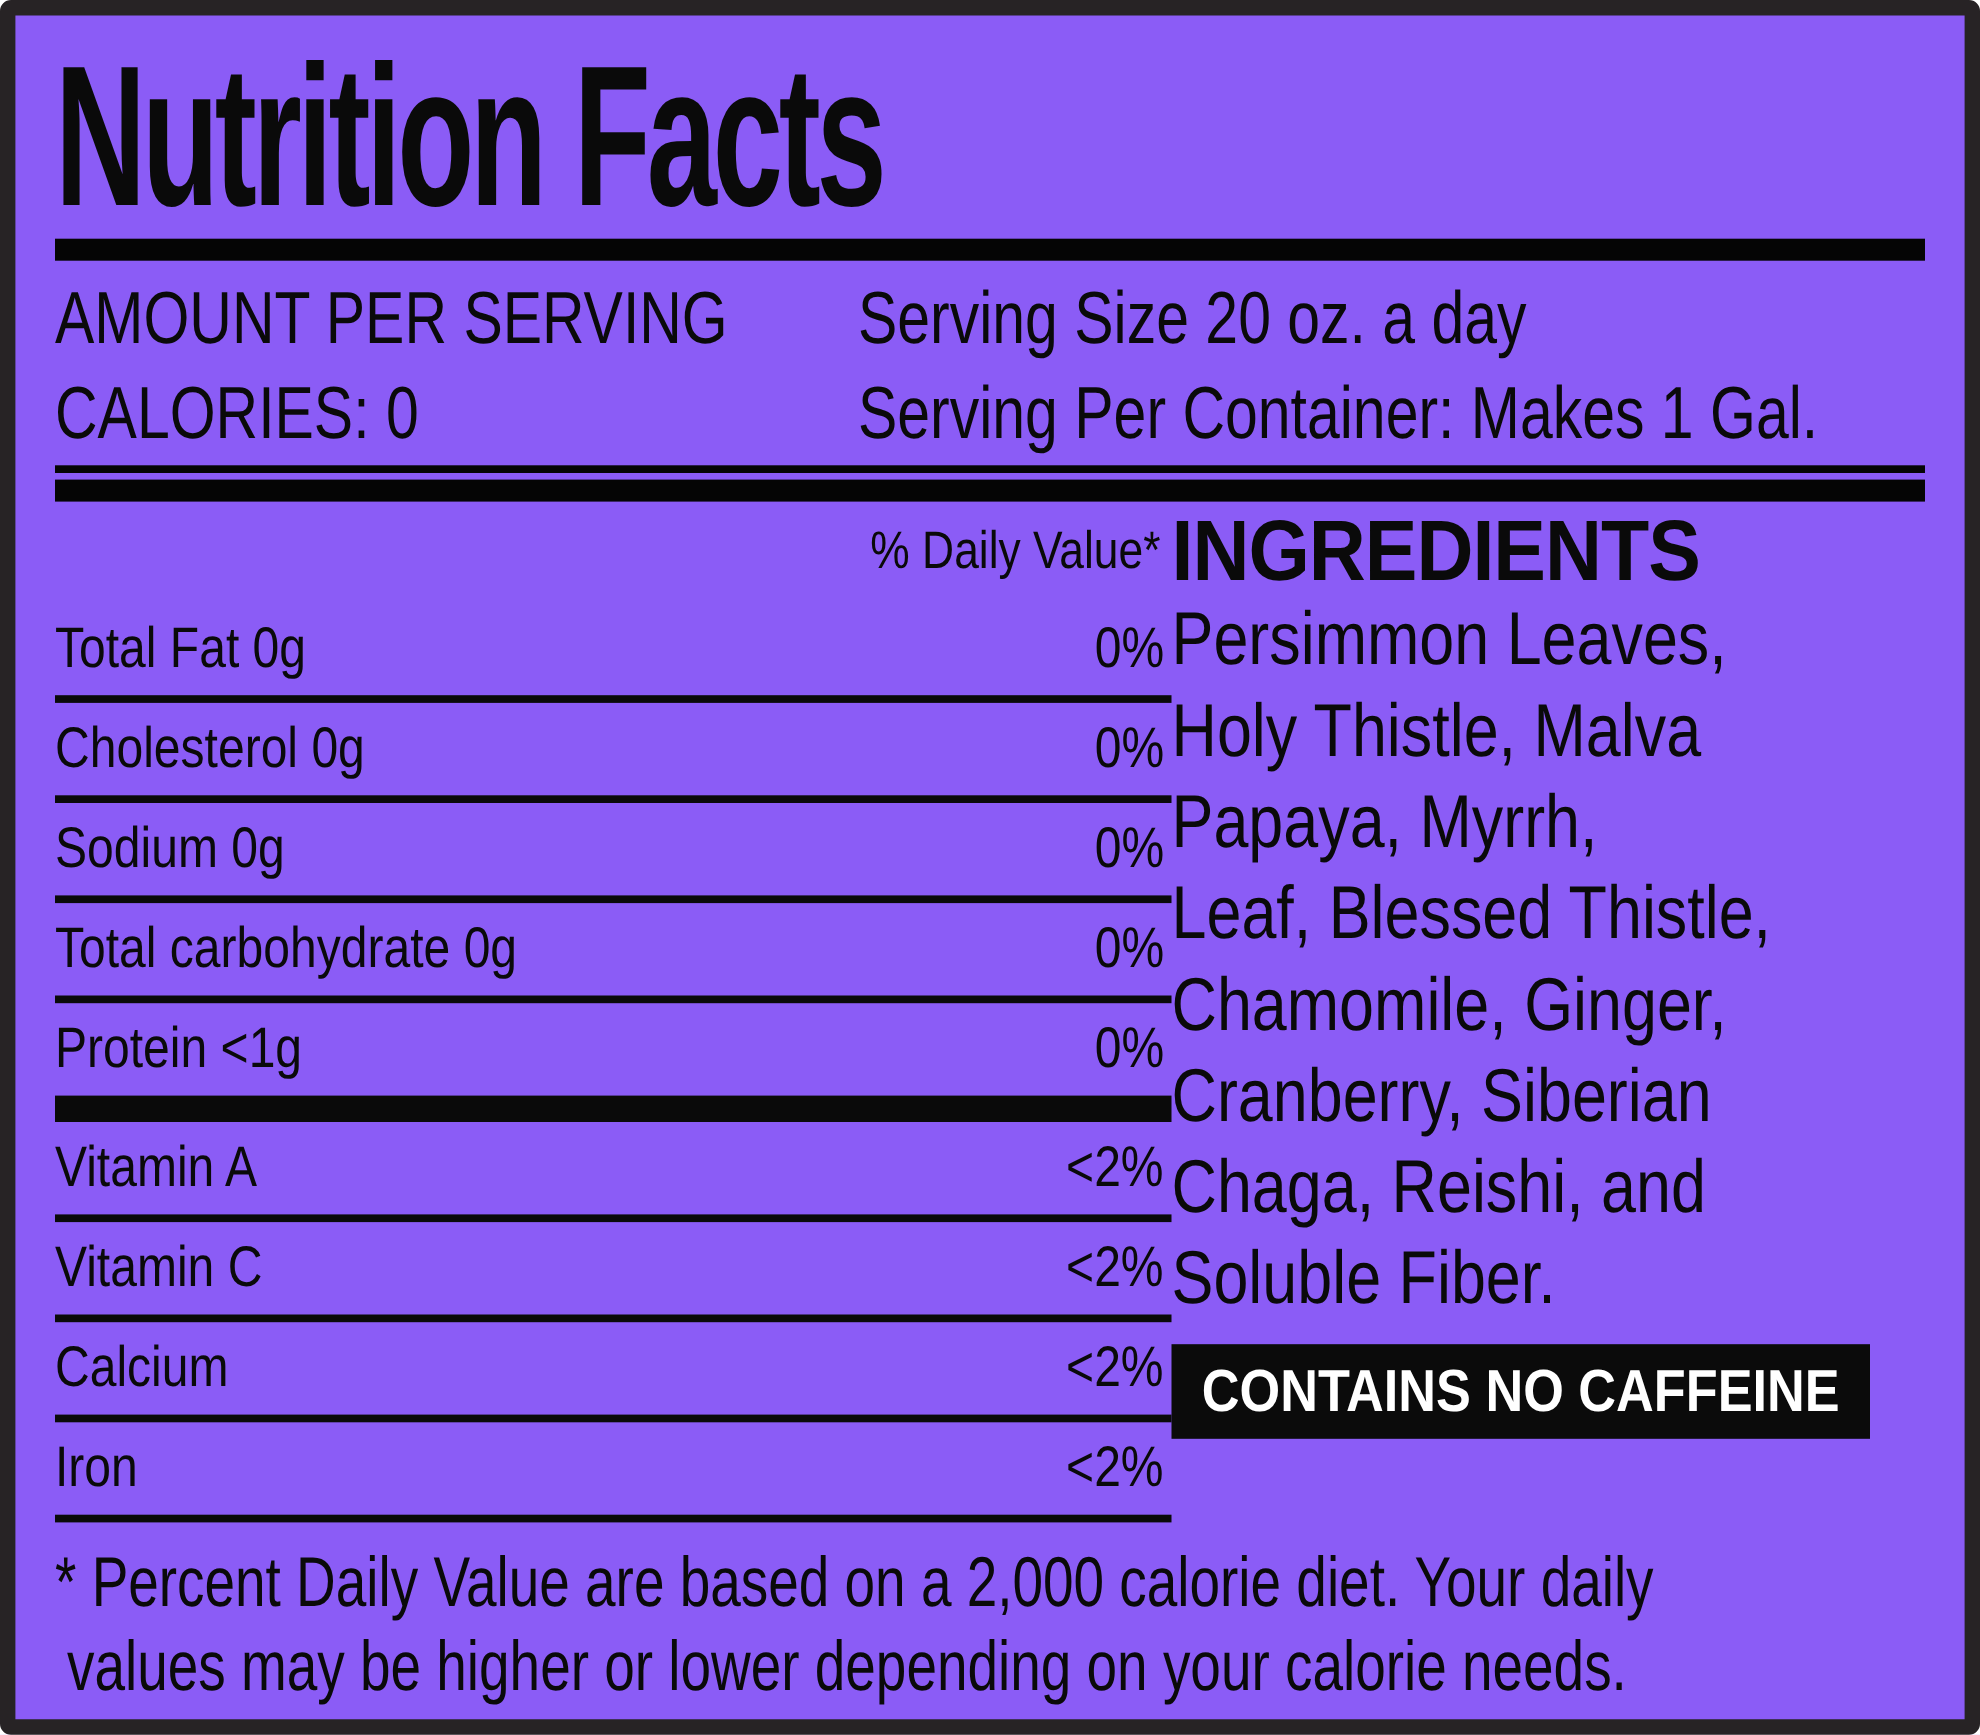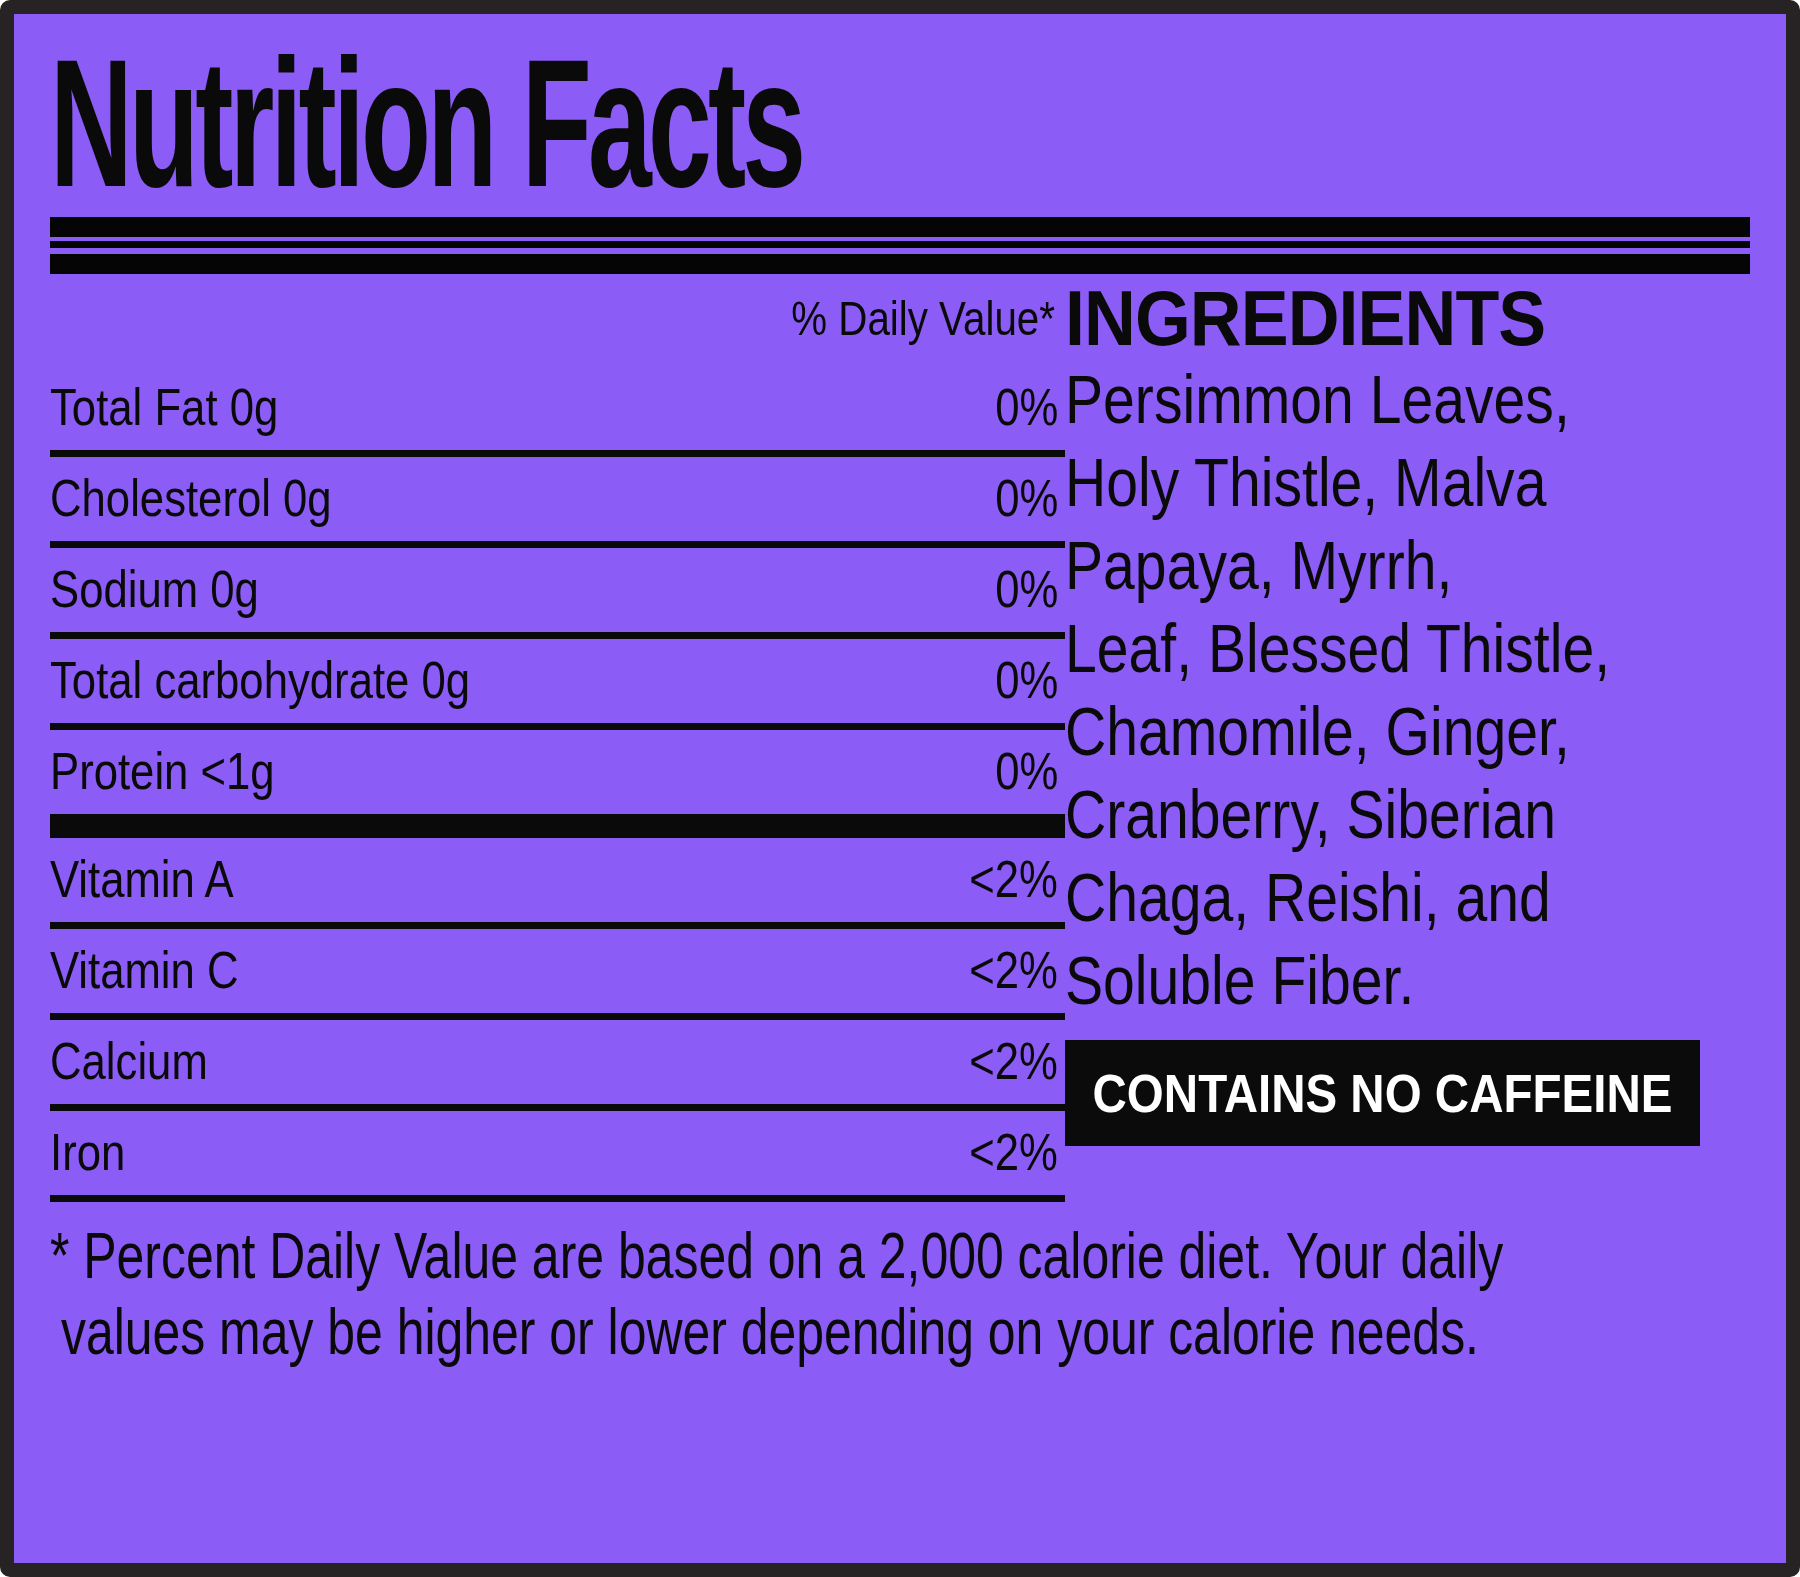--- a/index.html
+++ b/index.html
@@ -81,21 +81,21 @@
     white-space: nowrap;
   }
   .ing-line {
     font-size: 68px;
     line-height: 83px;
   }
   .badge {
     margin-top: 18px;
     background: #0b0b0b;
     color: #ffffff;
-    height: 106px;
+    height: 86px;
     display: flex;
     align-items: center;
     justify-content: center;
   }
   .badge-text {
     font-size: 54px;
     font-weight: bold;
     transform: scaleX(0.88);
     transform-origin: 50% 50%;
     white-space: nowrap;
@@ -111,20 +111,26 @@
 </style>
 </head>
 <body>
 
 <div class="label">
 
   <div class="title">Nutrition Facts</div>
 
   <div class="bar bar-title"></div>
 
+  <div class="serving-grid">
+    <div><span class="c8">AMOUNT PER SERVING</span></div>
+    <div><span class="c8">Serving Size 20 oz. a day</span></div>
+    <div><span class="c8">CALORIES: 0</span></div>
+    <div><span class="c8">Serving Per Container: Makes 1 Gal.</span></div>
+  </div>
 
   <div class="thin-rule"></div>
   <div class="bar bar-serving"></div>
 
   <div class="main">
 
     <div class="col-left">
       <div class="dv-header"><span class="cR">% Daily Value*</span></div>
 
       <div class="nrow">

